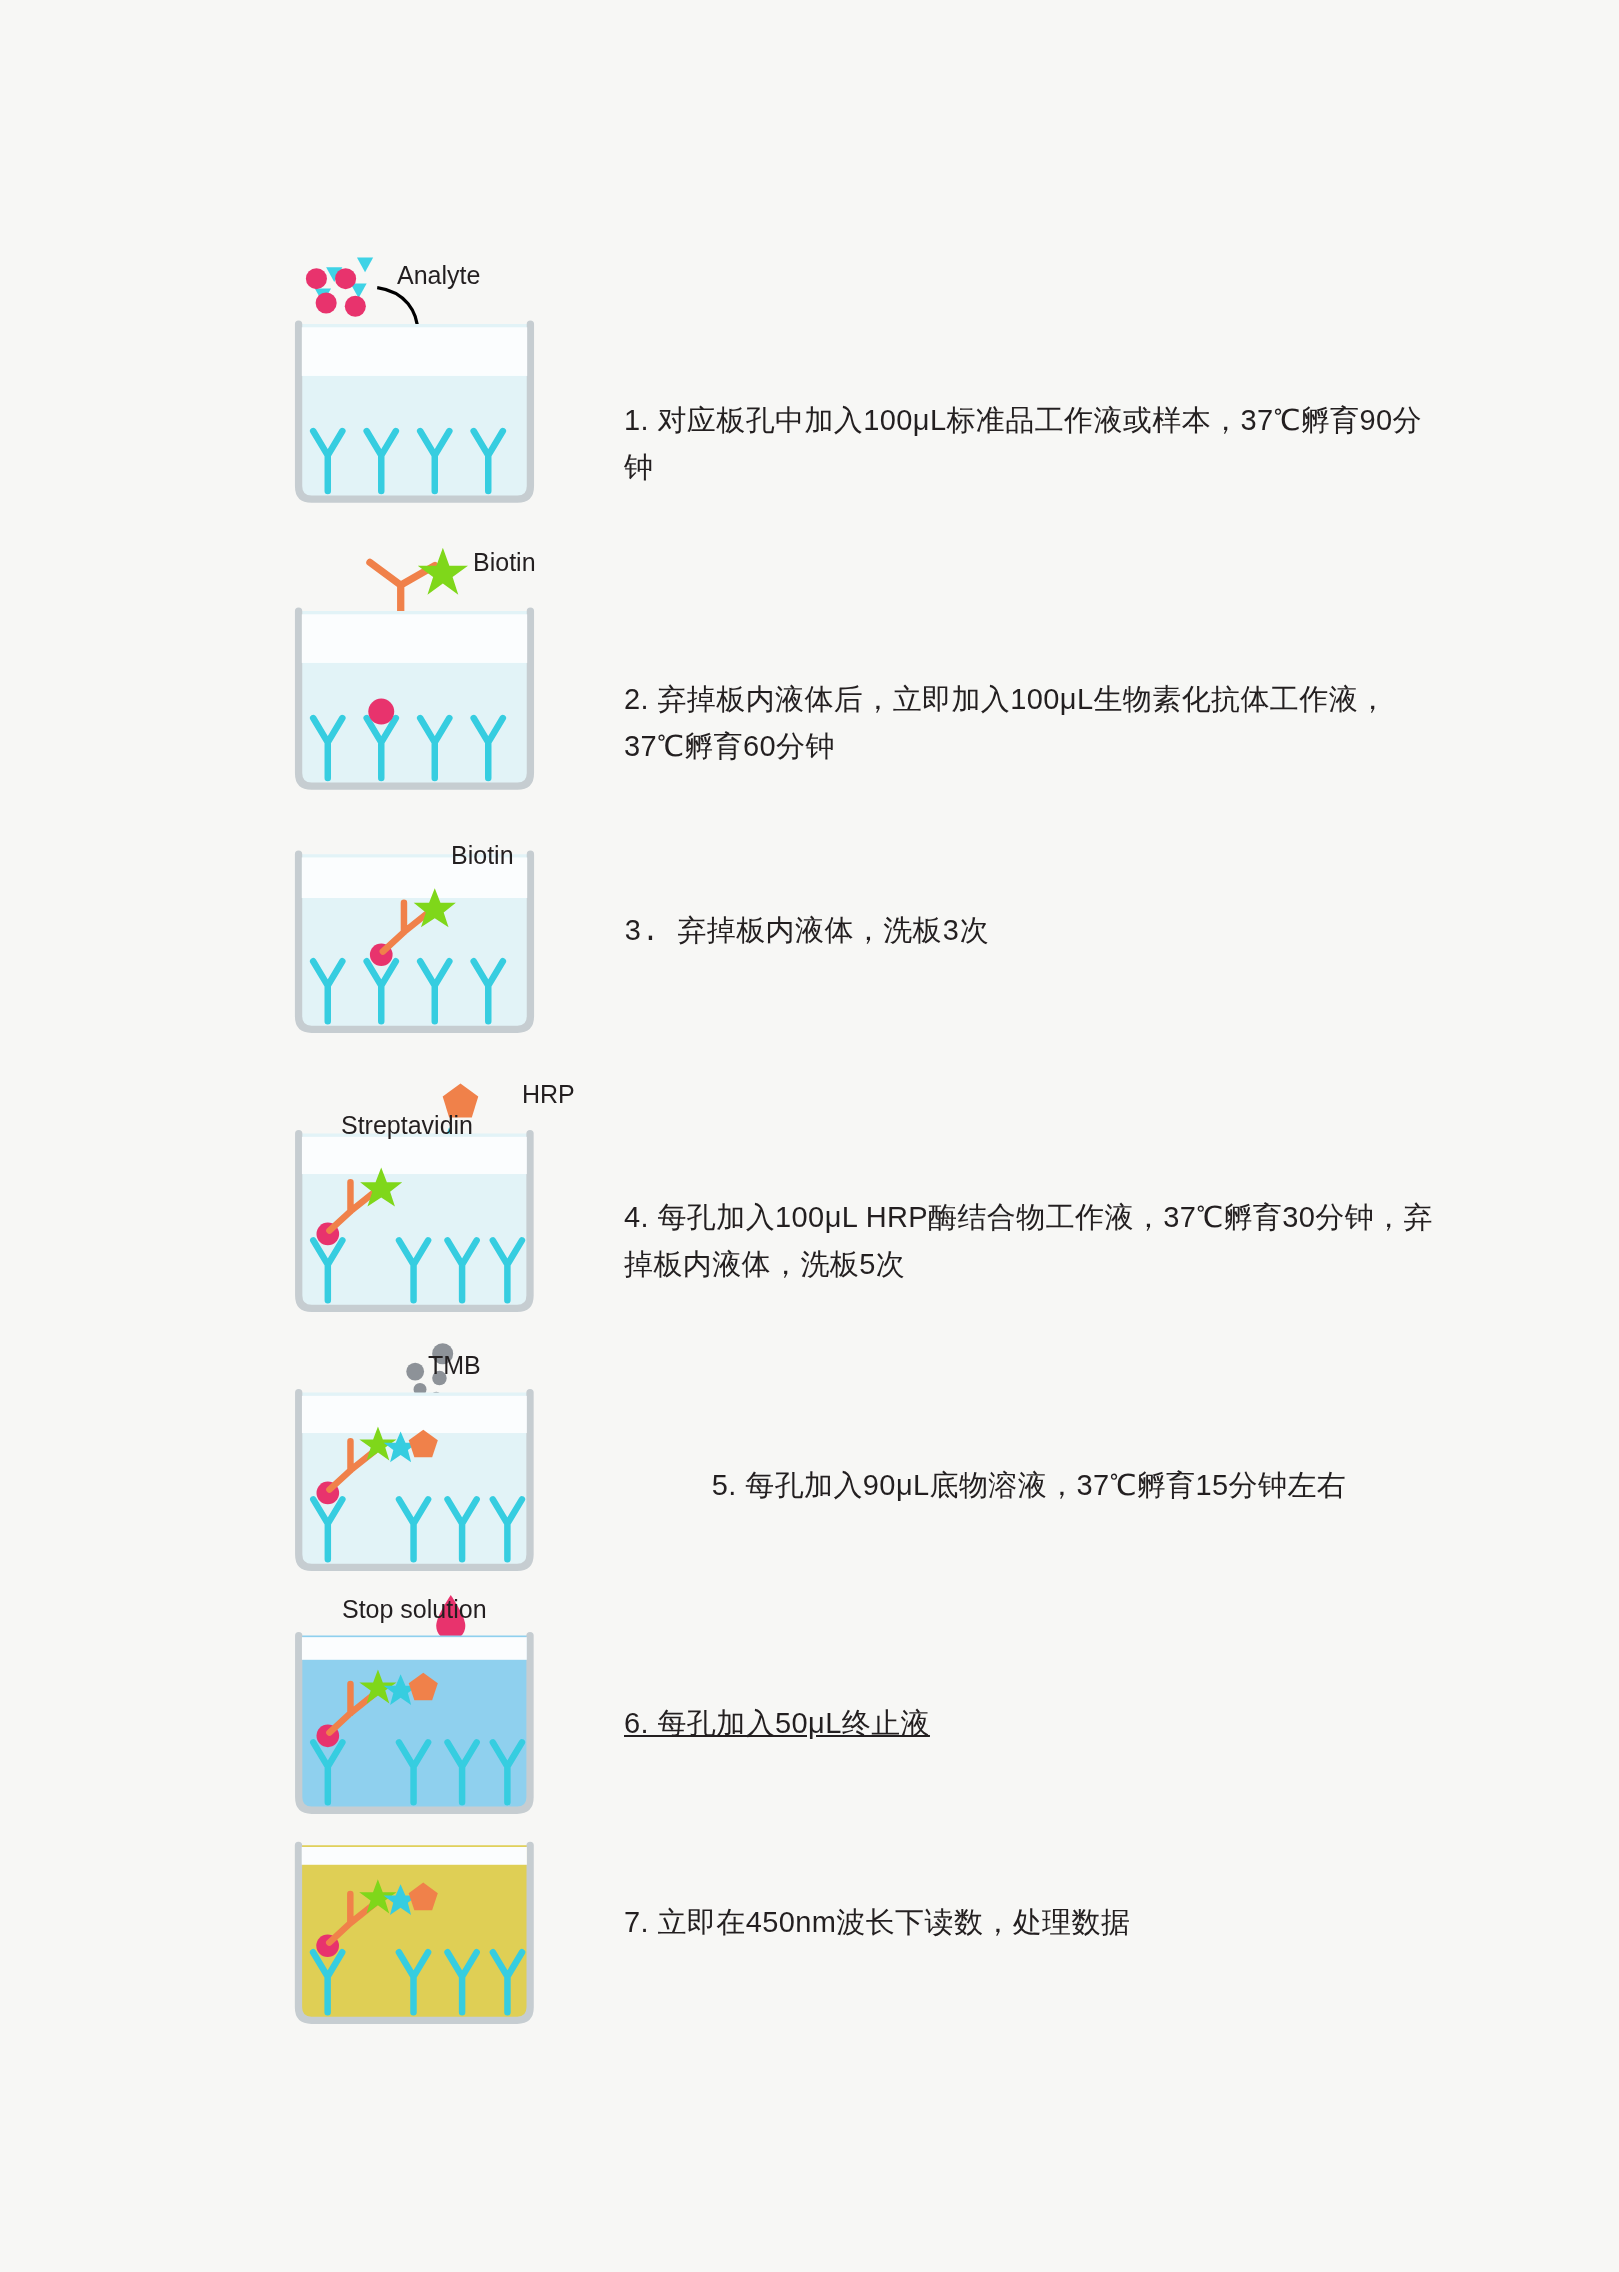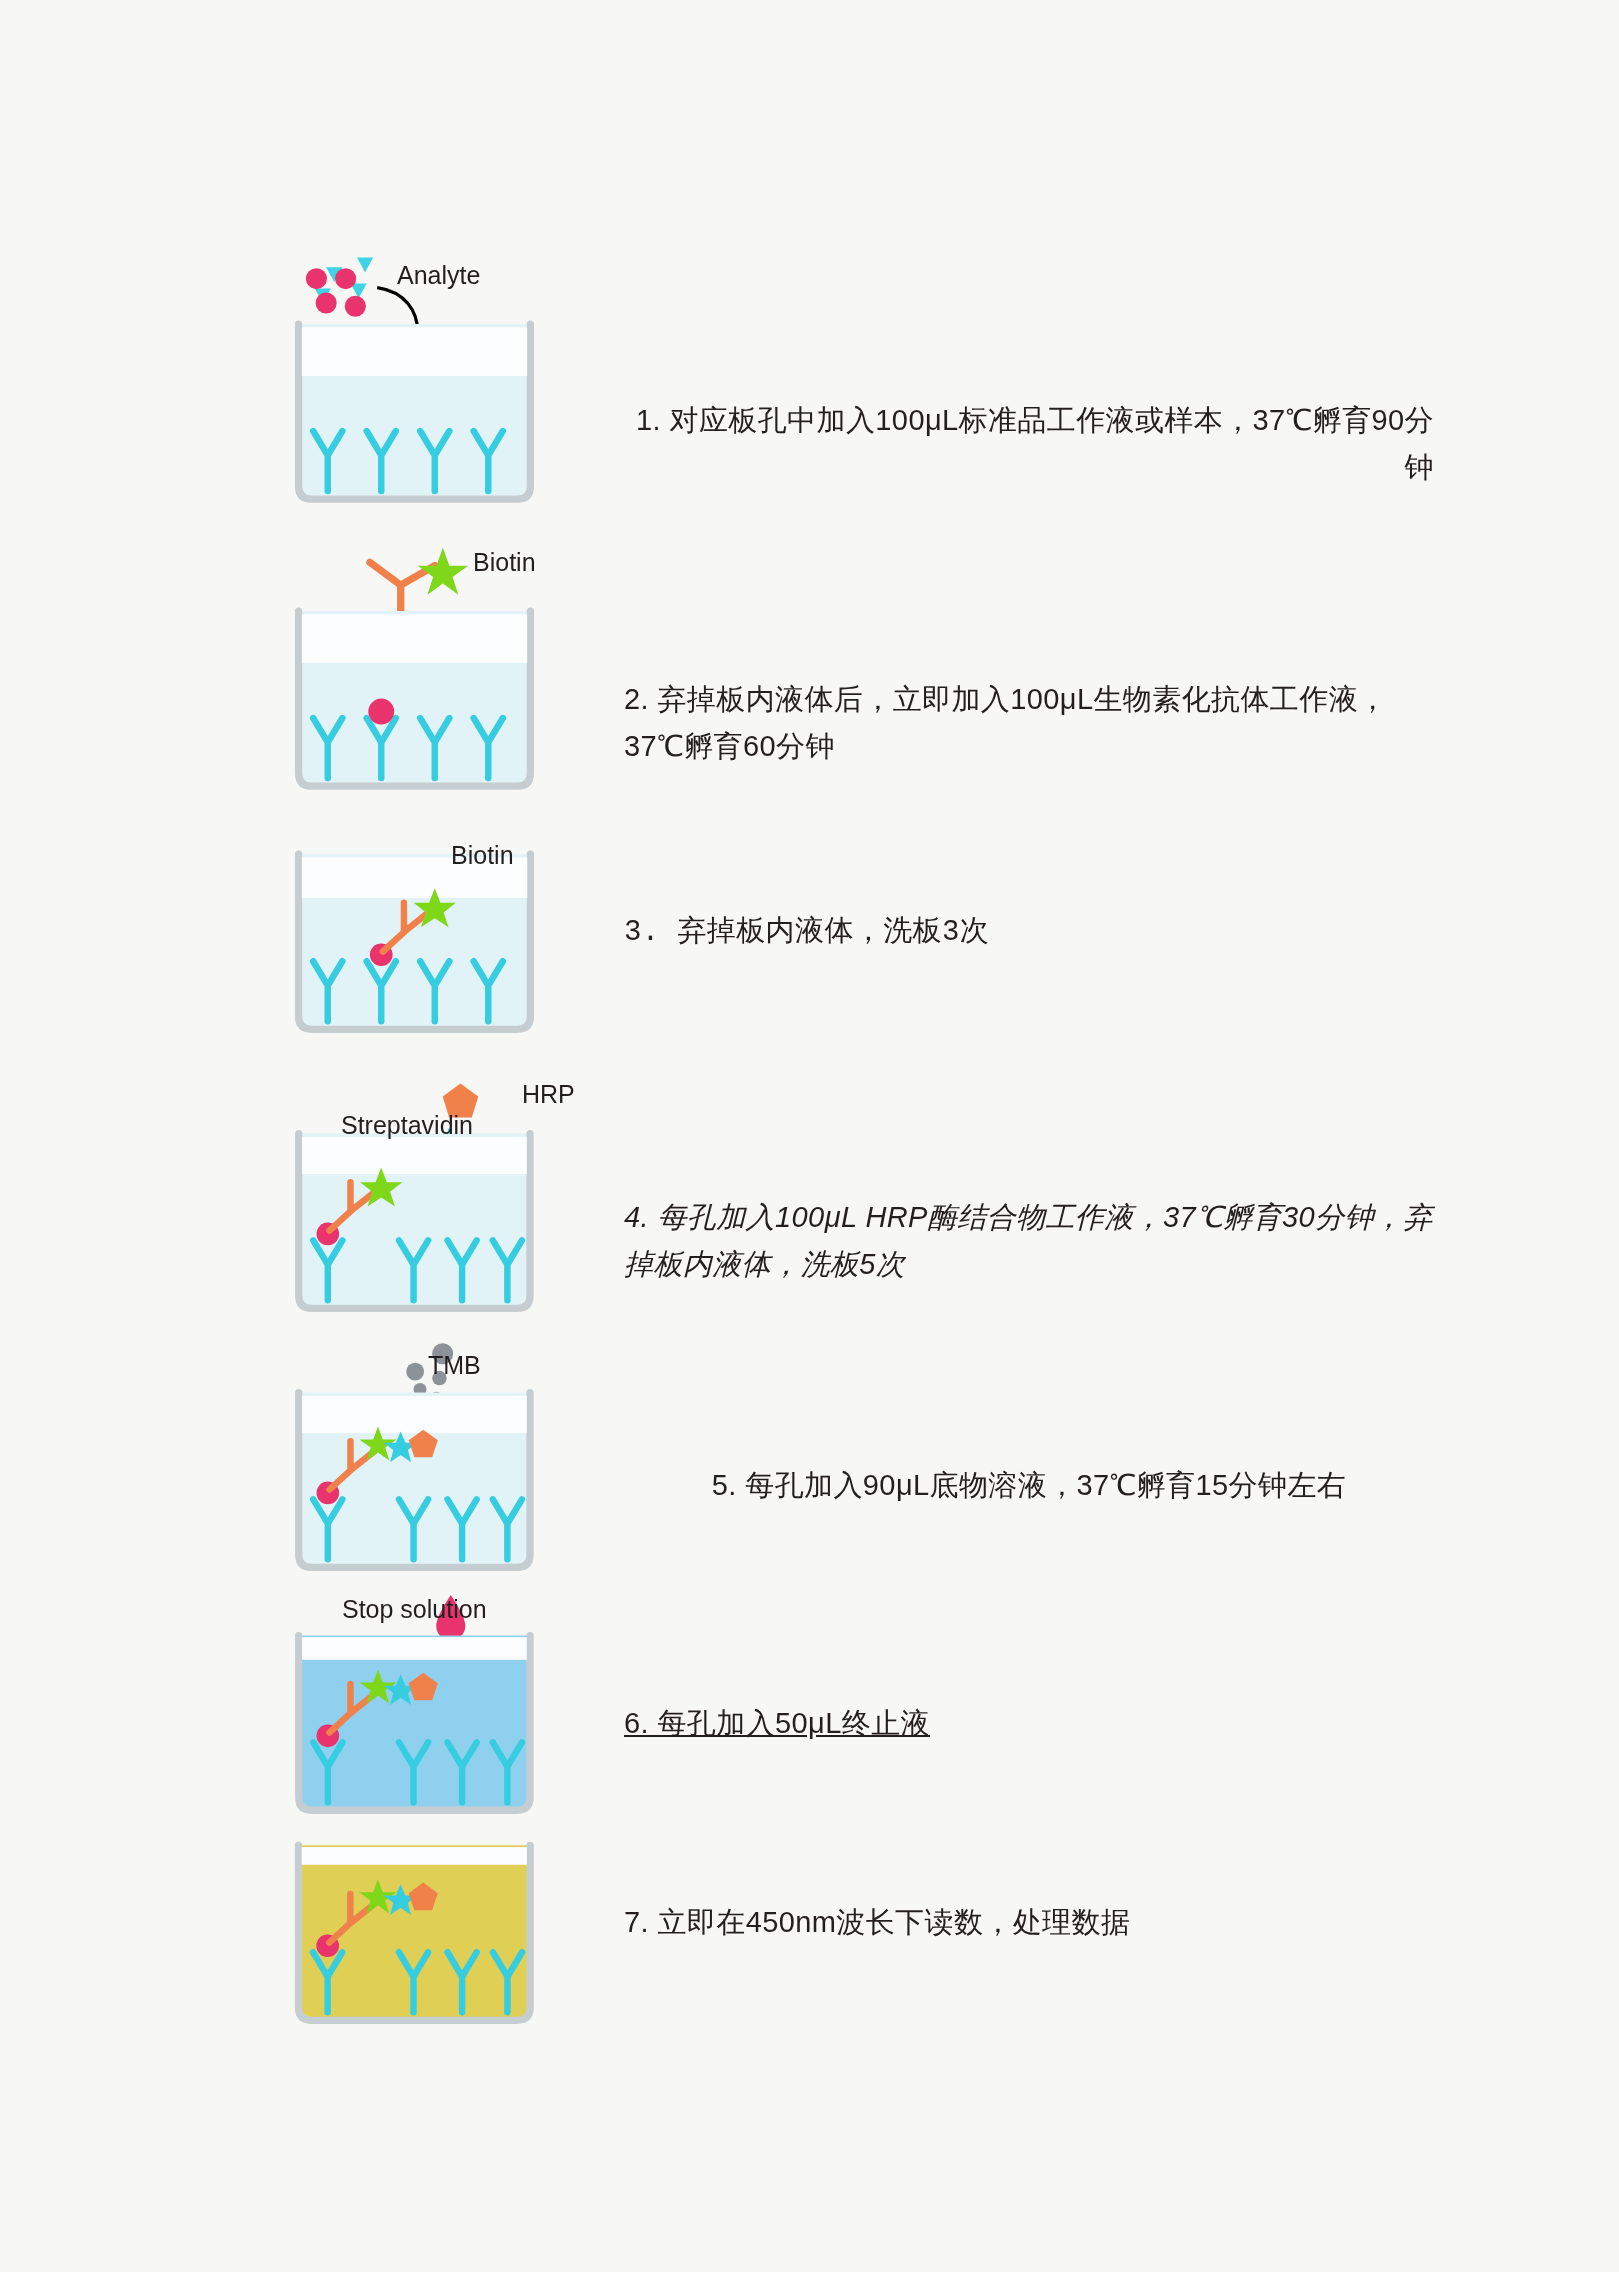--- a/index.html
+++ b/index.html
@@ -79,21 +79,21 @@
 
         <g stroke="#36cde0" stroke-width="8" fill="none" stroke-linecap="round">
           <path d="M44,306 L44,262 M44,262 L26,232 M44,262 L62,232"></path>
           <path d="M110,306 L110,262 M110,262 L92,232 M110,262 L128,232"></path>
           <path d="M176,306 L176,262 M176,262 L158,232 M176,262 L194,232"></path>
           <path d="M242,306 L242,262 M242,262 L224,232 M242,262 L260,232"></path>
         </g>
       </svg>
     </div>
     <div class="lbl" style="left:105px; top:18px;">Analyte</div>
-    <div class="caption" style="top:154px;text-align:right;">1. 对应板孔中加入100μL标准品工作液或样本，37℃孵育90分钟</div>
+    <div class="caption" style="top:154px;">1. 对应板孔中加入100μL标准品工作液或样本，37℃孵育90分钟</div>
   </div>
 
   <div class="step" style="top:530px;">
     <div class="well-col">
       <svg width="292" height="308" viewBox="0 0 360 380">
 
         <g>
           <path d="M96,40 L134,68 M134,68 L134,110 M134,68 L176,44" stroke="#f0814a" stroke-width="9" fill="none" stroke-linecap="round"></path>
           <polygon points="186,22 194,44 217,44 198,58 205,80 186,66 167,80 174,58 155,44 178,44" fill="#7fd71a"></polygon>
         </g>
@@ -166,21 +166,21 @@
         </g>
         <circle cx="44" cy="194" r="14" fill="#e8336d"></circle>
         <g>
           <path d="M46,190 L72,166 M72,166 L72,130 M72,166 L102,142" stroke="#f0814a" stroke-width="8" fill="none" stroke-linecap="round"></path>
           <polygon points="110,112 117,130 136,130 121,142 127,160 110,149 93,160 99,142 84,130 103,130" fill="#7fd71a"></polygon>
         </g>
       </svg>
     </div>
     <div class="lbl" style="left:49px; top:34px;">Streptavidin</div>
     <div class="lbl" style="left:198px; top:3.2px;margin-left:32px;">HRP</div>
-    <div class="caption" style="top:117px;font-style:italic;">4. 每孔加入100μL  HRP酶结合物工作液，37℃孵育30分钟，弃掉板内液体，洗板5次</div>
+    <div class="caption" style="top:117px;">4. 每孔加入100μL  HRP酶结合物工作液，37℃孵育30分钟，弃掉板内液体，洗板5次</div>
   </div>
 
   <div class="step" style="top:1336px;">
     <div class="well-col">
       <svg width="324" height="275" viewBox="0 0 400 340">
 
         <g fill="#8d9298">
           <circle cx="186" cy="22" r="13"></circle>
           <circle cx="152" cy="44" r="11"></circle>
           <circle cx="182" cy="52" r="9"></circle>

